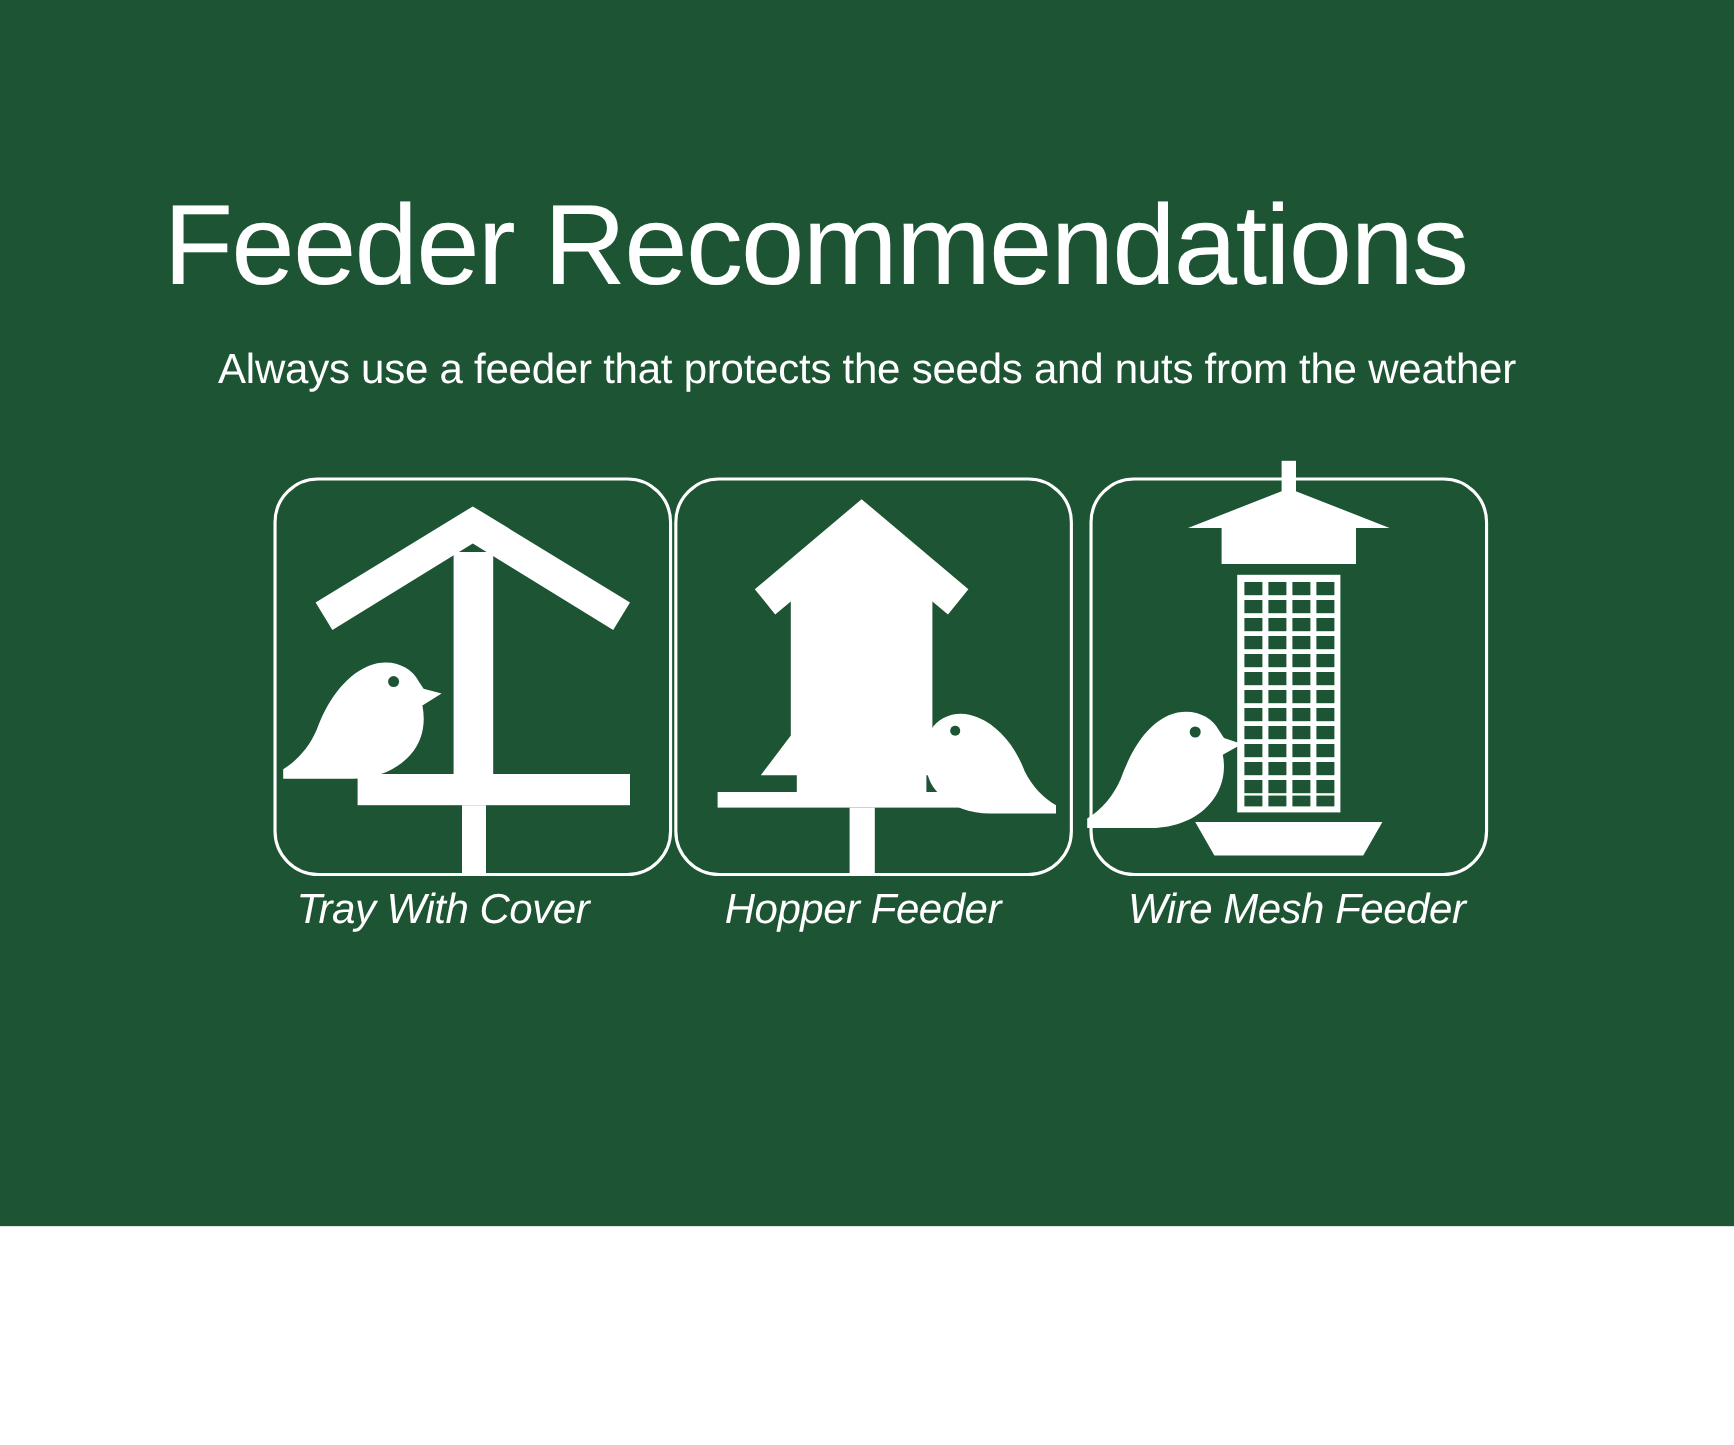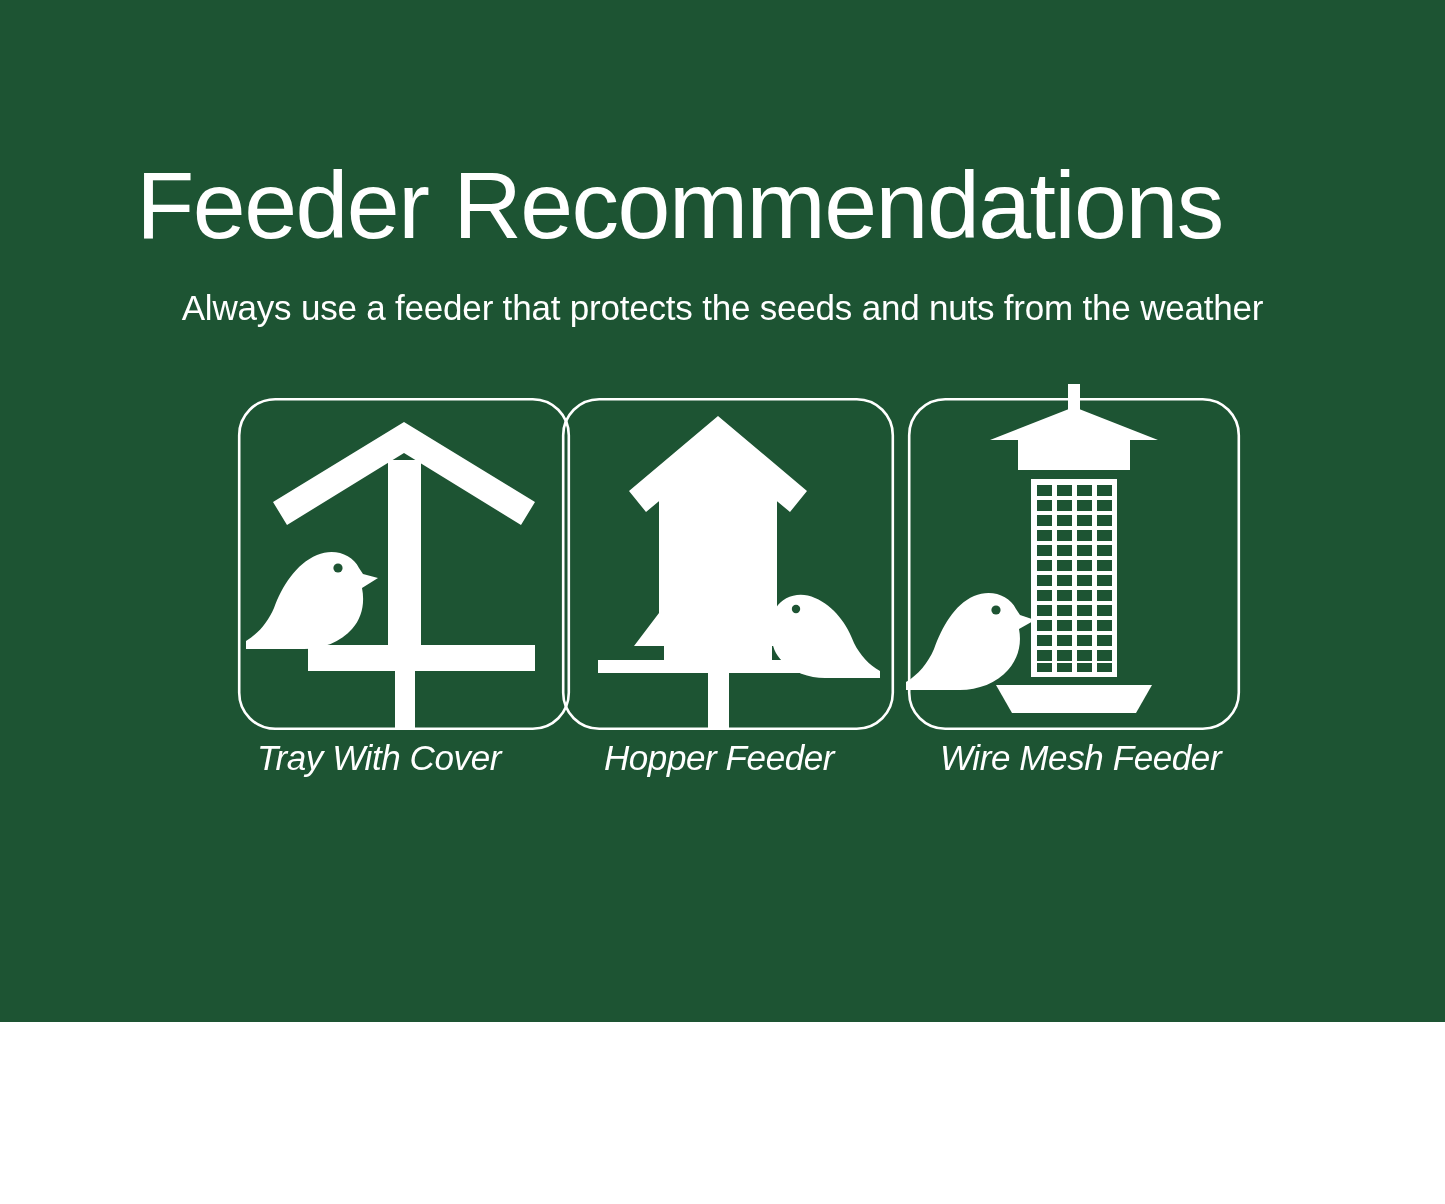--- a/index.html
+++ b/index.html
@@ -62,21 +62,21 @@
     left: 0;
     top: 398px;
     width: 1445px;
     height: 410px;
   }
   .feeder-card {
     position: absolute;
     top: 0;
     width: 342px;
   }
-  .feeder-card.c0 { left: 202px; padding-left: 36px; }
+  .feeder-card.c0 { left: 192px; padding-left: 36px; }
   .feeder-card.c1 { left: 562px; }
   .feeder-card.c2 { left: 908px; }
 
   .icon-box {
     position: relative;
     width: 332px;
     height: 332px;
   }
   .icon-box svg {
     display: block;

